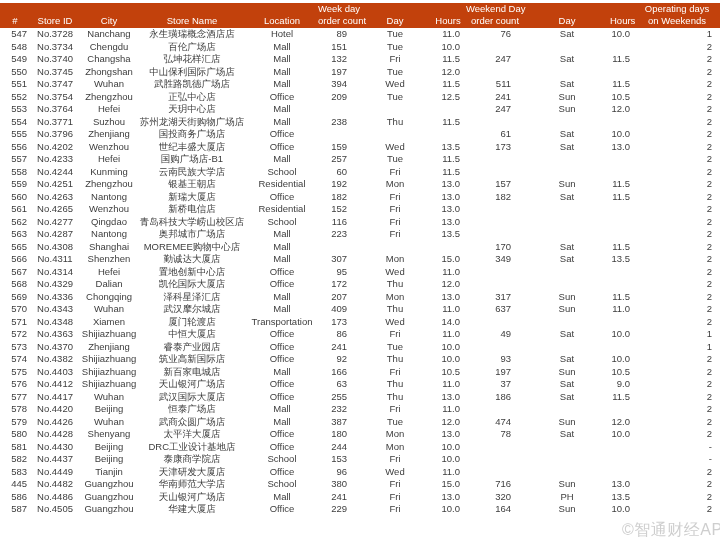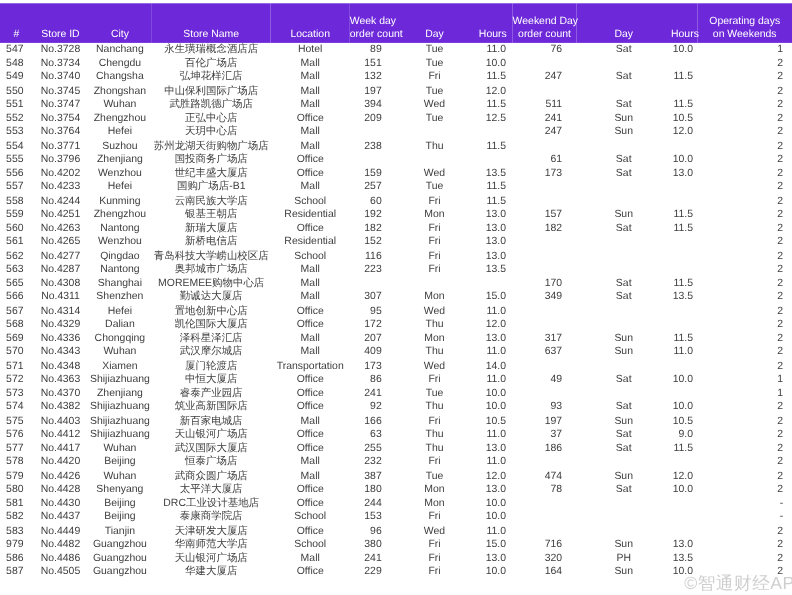--- a/index.html
+++ b/index.html
@@ -16,45 +16,45 @@
     table-layout:fixed;
     width:720px;
     margin-top:3px;
   }
   
   col.c1{width:30px} col.c2{width:50px} col.c3{width:58px} col.c4{width:108px}
   col.c5{width:72px} col.c6{width:42px} col.c7{width:70px} col.c8{width:36px}
   col.c9{width:58px} col.c10{width:86px} col.c11{width:24px} col.c12{width:86px}
 
   thead th {
-    background:#6d28d9;
+    background:#c2410c;
     color:#ffffff;
     font-weight:normal;
     font-size:9.5px;
     padding:0;
-    height:36px;
+    height:25px;
     vertical-align:bottom;
     text-align:center;
     white-space:nowrap;
     overflow:visible;
   }
   thead th .l1 { display:block; line-height:12px; height:12px; }
   thead th .l2 { display:block; line-height:12px; height:13px; }
 
   tbody td {
     font-size:9.5px;
     color:#3d3d3d;
     height:12.5px;
     line-height:12.5px;
     padding:0;
     white-space:nowrap;
     overflow:hidden;
     text-align:center;
   }
-  tbody td.c1  { padding-right:3px; }
+  tbody td.c1  { text-align:right; padding-right:3px; }
   tbody td.c4  { overflow:visible; }
   tbody td.c5  { overflow:visible; }
   tbody td.c6  { text-align:right; padding-right:13px; }
   tbody td.c8  { text-align:right; padding-right:6px; }
   tbody td.c9  { text-align:right; padding-right:13px; }
   tbody td.c11 { text-align:right; padding-right:4px; }
   tbody td.c12 { text-align:right; padding-right:8px; }
 
   .watermark {
     position:absolute;
@@ -636,21 +636,21 @@
           <td class="c5">Office</td>
           <td class="c6">96</td>
           <td class="c7">Wed</td>
           <td class="c8">11.0</td>
           <td class="c9"></td>
           <td class="c10"></td>
           <td class="c11"></td>
           <td class="c12">2</td>
         </tr>
         <tr>
-          <td class="c1">979</td>
+          <td class="c1">445</td>
           <td class="c2">No.4482</td>
           <td class="c3">Guangzhou</td>
           <td class="c4">华南师范大学店</td>
           <td class="c5">School</td>
           <td class="c6">380</td>
           <td class="c7">Fri</td>
           <td class="c8">15.0</td>
           <td class="c9">716</td>
           <td class="c10">Sun</td>
           <td class="c11">13.0</td>

